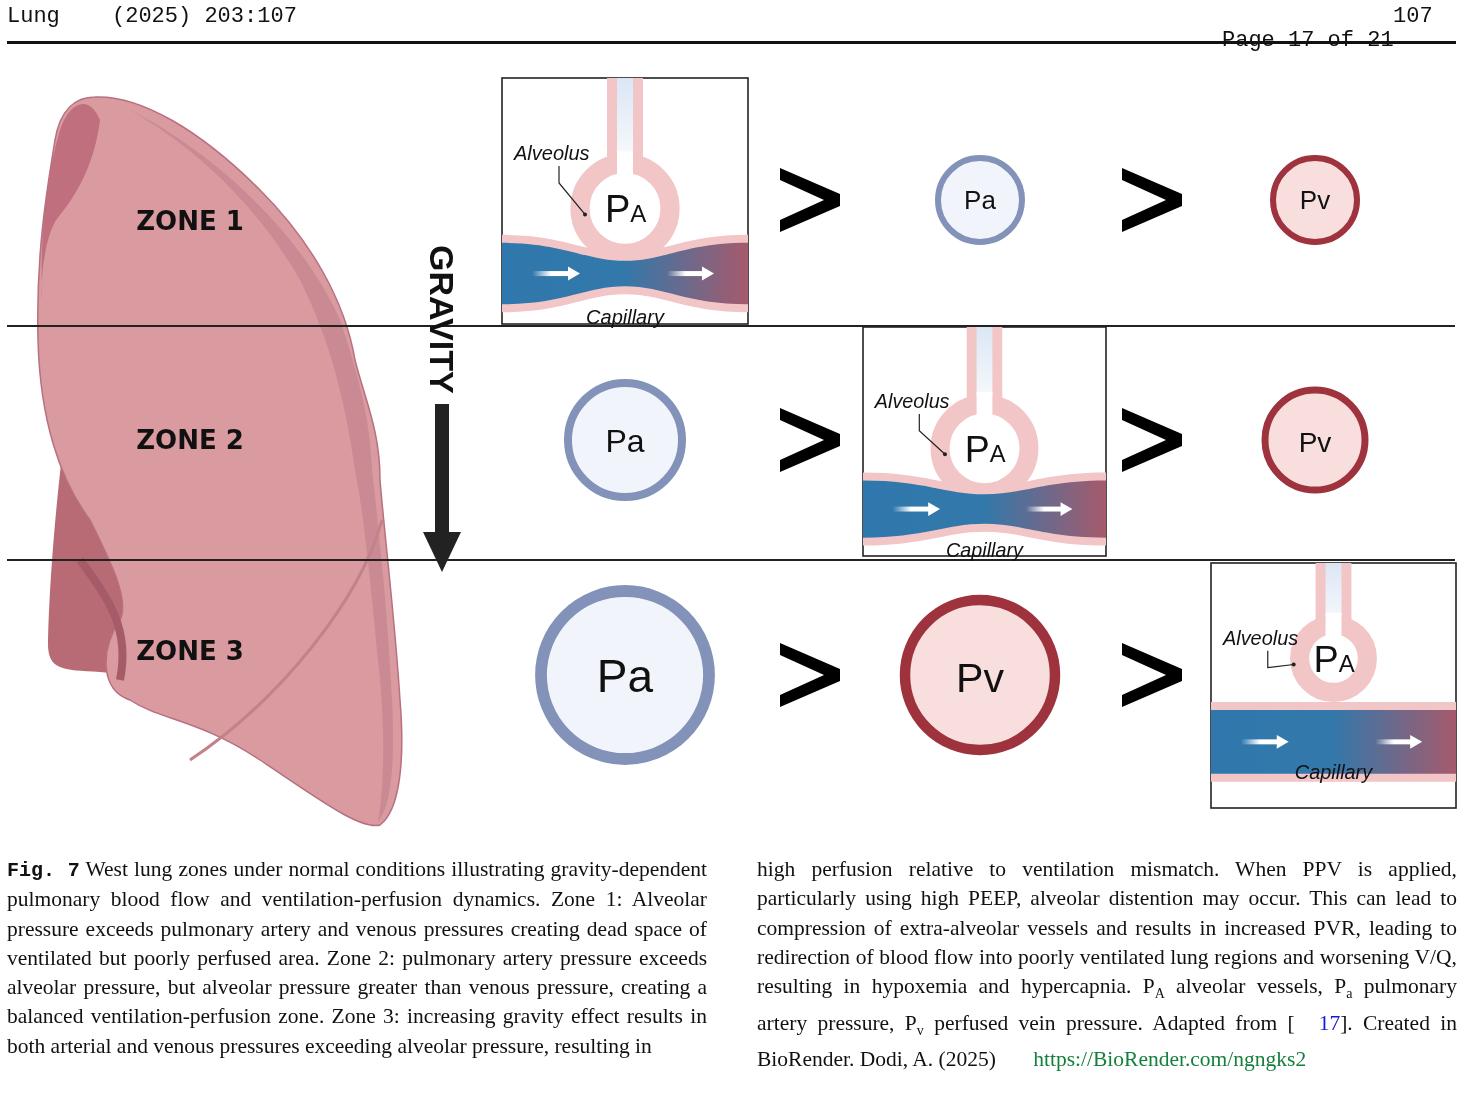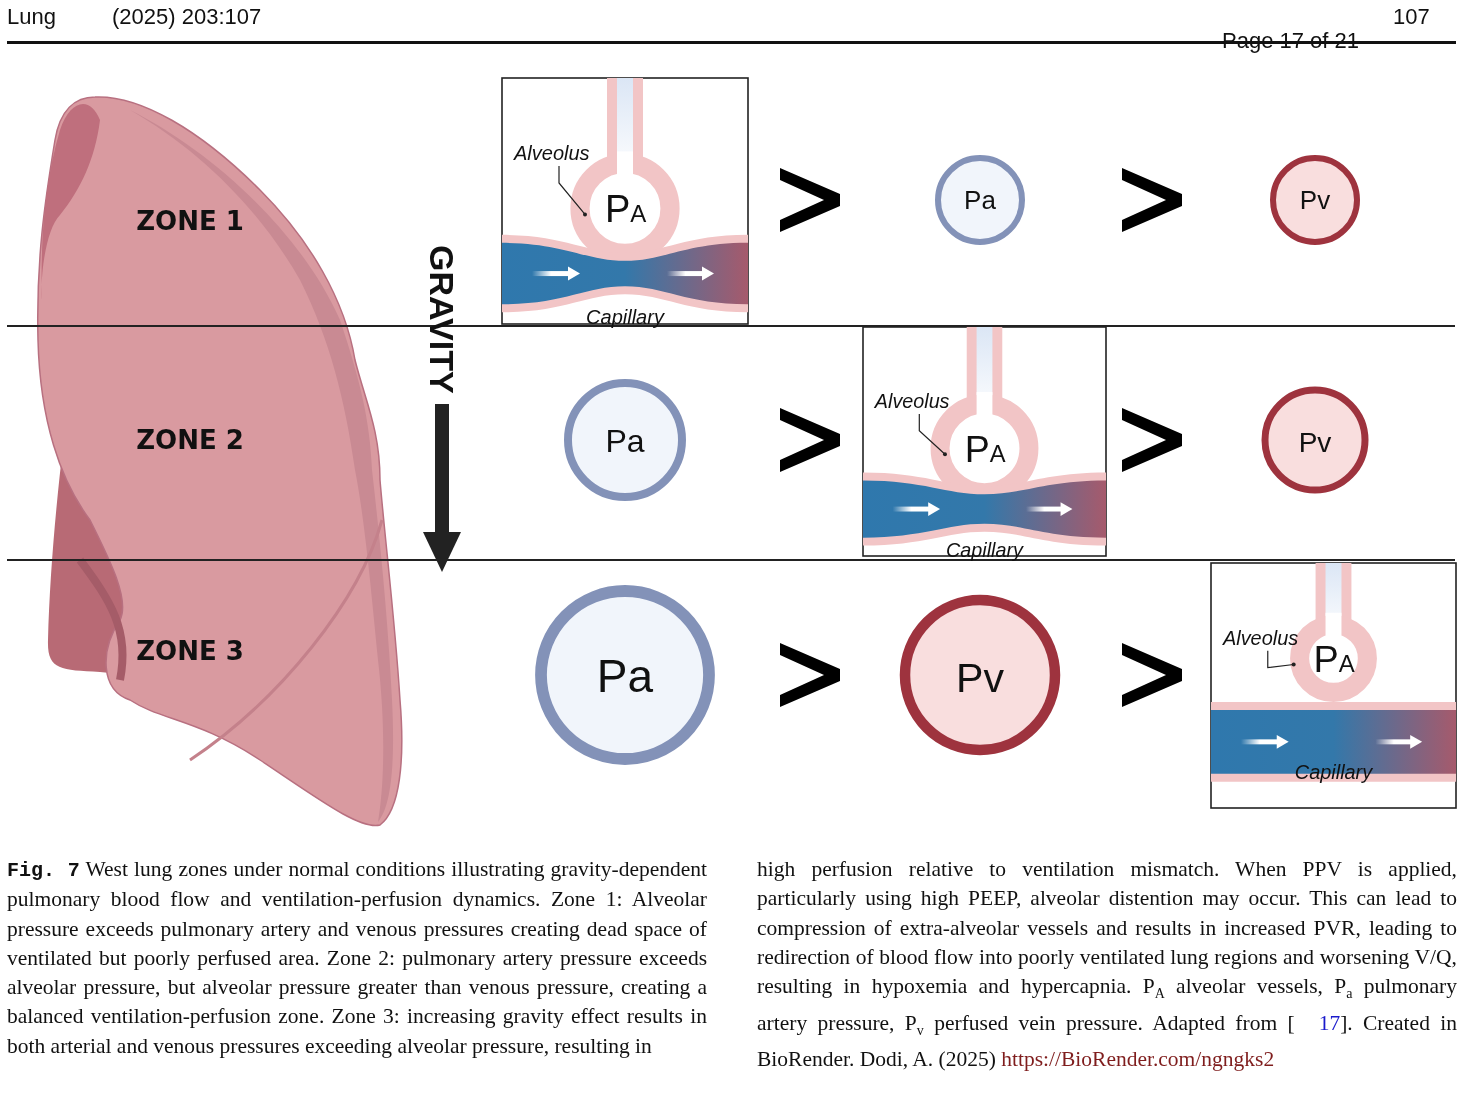--- a/index.html
+++ b/index.html
@@ -1,27 +1,27 @@
 <!DOCTYPE html>
 <html><head>
 <meta charset="utf-8">
 <style>
   html, body { margin: 0; padding: 0; background: #ffffff; }
   body { width: 1463px; height: 1103px; position: relative; overflow: hidden; font-family: "Liberation Sans", sans-serif; color: #000; }
   .header { position: absolute; left: 0; top: 0; width: 1463px; height: 44px; }
-  .hdr-text { position: absolute; top: 4px; font-family: Liberation Sans, sans-serif; font-size: 22px; color: #111; }
+  .hdr-text { position: absolute; top: 4px; font-family: Liberation Mono, monospace; font-size: 22px; color: #111; }
   .hdr-rule { position: absolute; left: 7px; top: 41px; width: 1449px; height: 3px; background: #111; }
   .figure { position: absolute; left: 0; top: 50px; width: 1463px; height: 790px; }
   .figure svg { position: absolute; left: 0; top: 0; }
   .caption { position: absolute; top: 855px; width: 700px; font-family: "Liberation Serif", serif; font-size: 21.5px; line-height: 29.3px; text-align: justify; color: #111; }
   .caption.left { left: 7px; }
   .caption.right { left: 757px; }
   .fig-label { font-family: Liberation Mono, monospace; font-weight: bold; font-size: 20px; }
   .ref { color: #1a1acc; margin-left: 24px; }
-  .link { color: #7f1d1d; }
+  .link { color: #15803d; margin-left: 32px; }
   sub { font-size: 14px; }
 </style>
 </head>
 <body>
 
 <div class="header">
   <span class="hdr-text" style="left:7px;">Lung</span>
   <span class="hdr-text" style="left:112px;">(2025) 203:107</span>
   <span class="hdr-text" style="left:1222px;margin-top:24px;">Page 17 of 21</span>
   <span class="hdr-text" style="left:1393px;">107</span>

